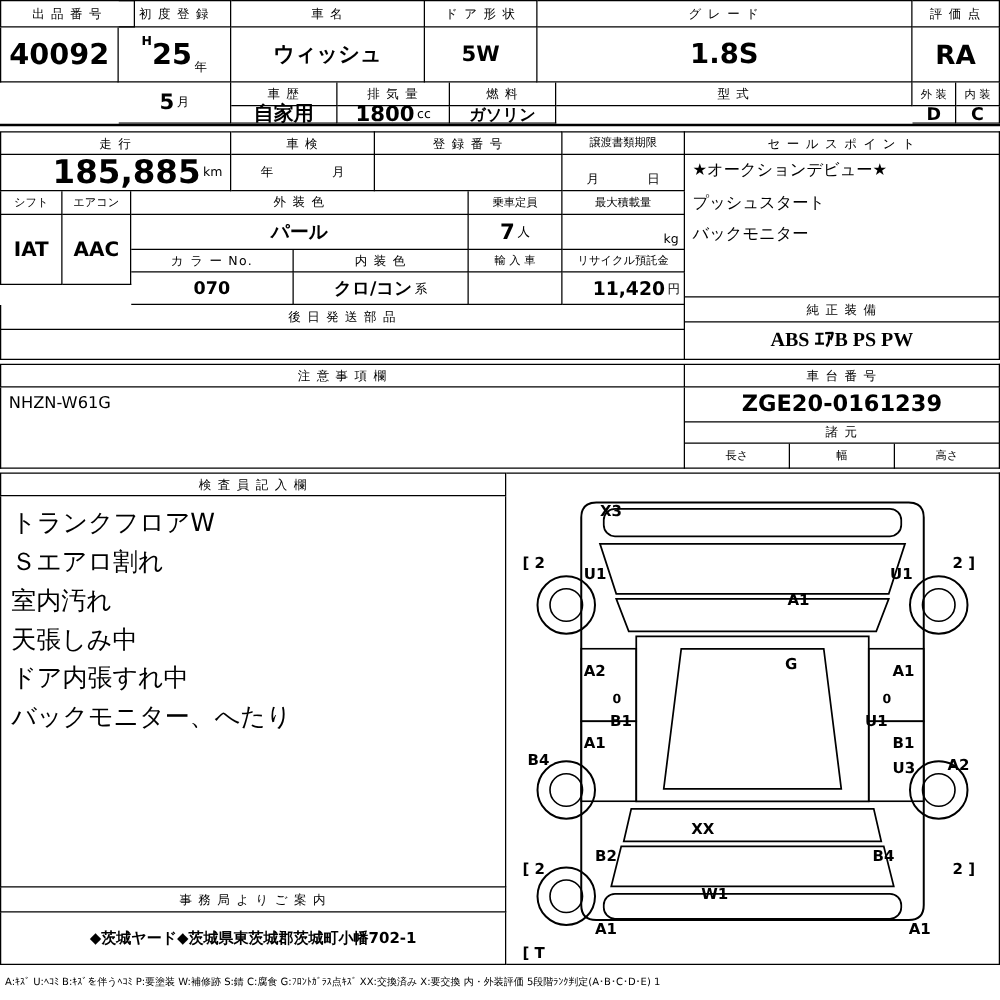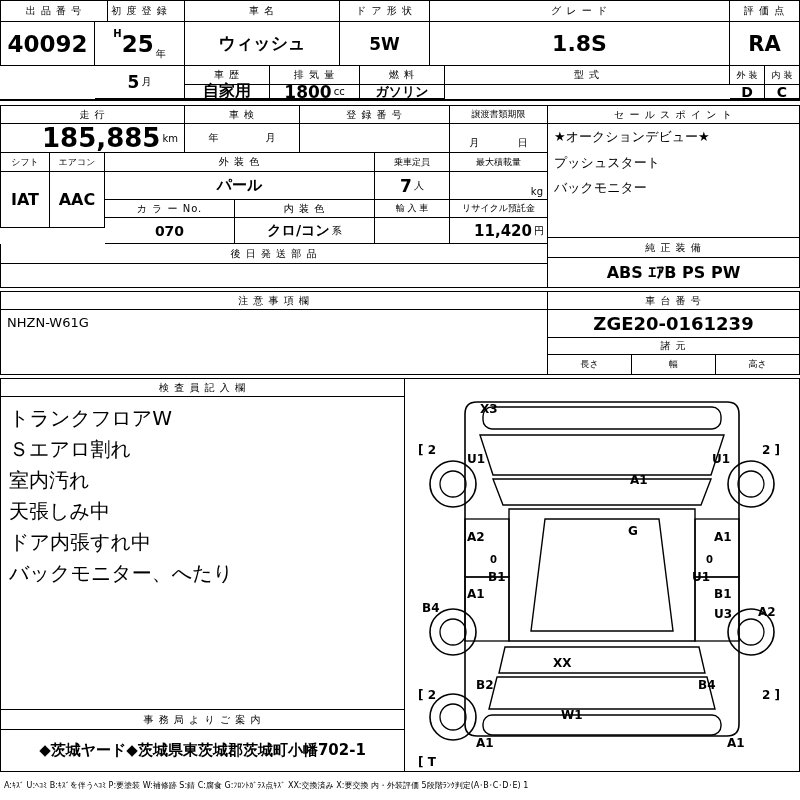--- a/index.html
+++ b/index.html
@@ -124,21 +124,21 @@
   <div class="bx lbl" style="left:0;top:244px;width:548px;height:20px;border-top:none;">後 日 発 送 部 品</div>
   <div class="bx" style="left:0;top:264px;width:548px;height:24px;border-top:none;"></div>
 
   <div class="bx lbl" style="left:548px;top:105px;width:252px;height:19px;border-left:none;">セ ー ル ス ポ イ ン ト</div>
   <div class="bx" style="left:548px;top:124px;width:252px;height:114px;border-top:none;border-left:none;">
     <div class="sales">★オークションデビュー★</div>
     <div class="sales">プッシュスタート</div>
     <div class="sales">バックモニター</div>
   </div>
   <div class="bx lbl" style="left:548px;top:238px;width:252px;height:20px;border-top:none;border-left:none;">純 正 装 備</div>
-  <div class="bx val" style="left:548px;top:258px;width:252px;height:30px;border-top:none;border-left:none;font-size:16px;font-weight:bold;">ABS ｴｱB PS PW</div>
+  <div class="bx val" style="left:548px;top:258px;width:252px;height:30px;border-top:none;border-left:none;font-size:16px;font-weight:bold;font-family:Liberation Serif, serif;">ABS ｴｱB PS PW</div>
 
   <div class="bx lbl" style="left:0;top:291px;width:548px;height:19px;">注 意 事 項 欄</div>
   <div class="bx" style="left:0;top:310px;width:548px;height:65px;border-top:none;">
     <div class="notecol">NHZN-W61G</div>
   </div>
 
   <div class="bx lbl" style="left:548px;top:291px;width:252px;height:19px;border-left:none;">車 台 番 号</div>
   <div class="bx val" style="left:548px;top:310px;width:252px;height:28px;border-top:none;border-left:none;font-size:18px;font-weight:bold;">ZGE20-0161239</div>
   <div class="bx lbl" style="left:548px;top:338px;width:252px;height:17px;border-top:none;border-left:none;">諸 元</div>
   <div class="bx lbl" style="left:548px;top:355px;width:84px;height:20px;border-top:none;border-left:none;font-size:9px;letter-spacing:0;">長さ</div>
@@ -151,21 +151,21 @@
       <div>トランクフロアW</div>
       <div>Ｓエアロ割れ</div>
       <div>室内汚れ</div>
       <div>天張しみ中</div>
       <div>ドア内張すれ中</div>
       <div>バックモニター、へたり</div>
     </div>
   </div>
 
   <div class="bx lbl" style="left:0;top:710px;width:405px;height:20px;border-top:none;">事 務 局 よ り ご 案 内</div>
-  <div class="bx val" style="left:0;top:730px;width:405px;height:42px;border-top:none;font-size:15px;font-weight:bold;">◆茨城ヤード◆茨城県東茨城郡茨城町小幡702-1</div>
+  <div class="bx val" style="left:0;top:730px;width:405px;height:42px;border-top:none;font-size:12px;font-weight:bold;">◆茨城ヤード◆茨城県東茨城郡茨城町小幡702-1</div>
 
   <div class="bx" style="left:405px;top:378px;width:395px;height:394px;border-left:none;">
     <svg width="393" height="392" viewBox="0 0 393 392" style="display:block;">
 
       <path d="M60,35 L60,345 Q60,357 72,357 L322,357 Q334,357 334,345 L334,35 Q334,23 322,23 L72,23 Q60,23 60,35 Z" fill="none" stroke="#000" stroke-width="1.6"></path>
 
       <rect x="78" y="28" width="238" height="22" rx="9" fill="none" stroke="#000" stroke-width="1.4"></rect>
 
       <path d="M75,56 L319,56 L306,96 L88,96 Z" fill="none" stroke="#000" stroke-width="1.4"></path>
 

